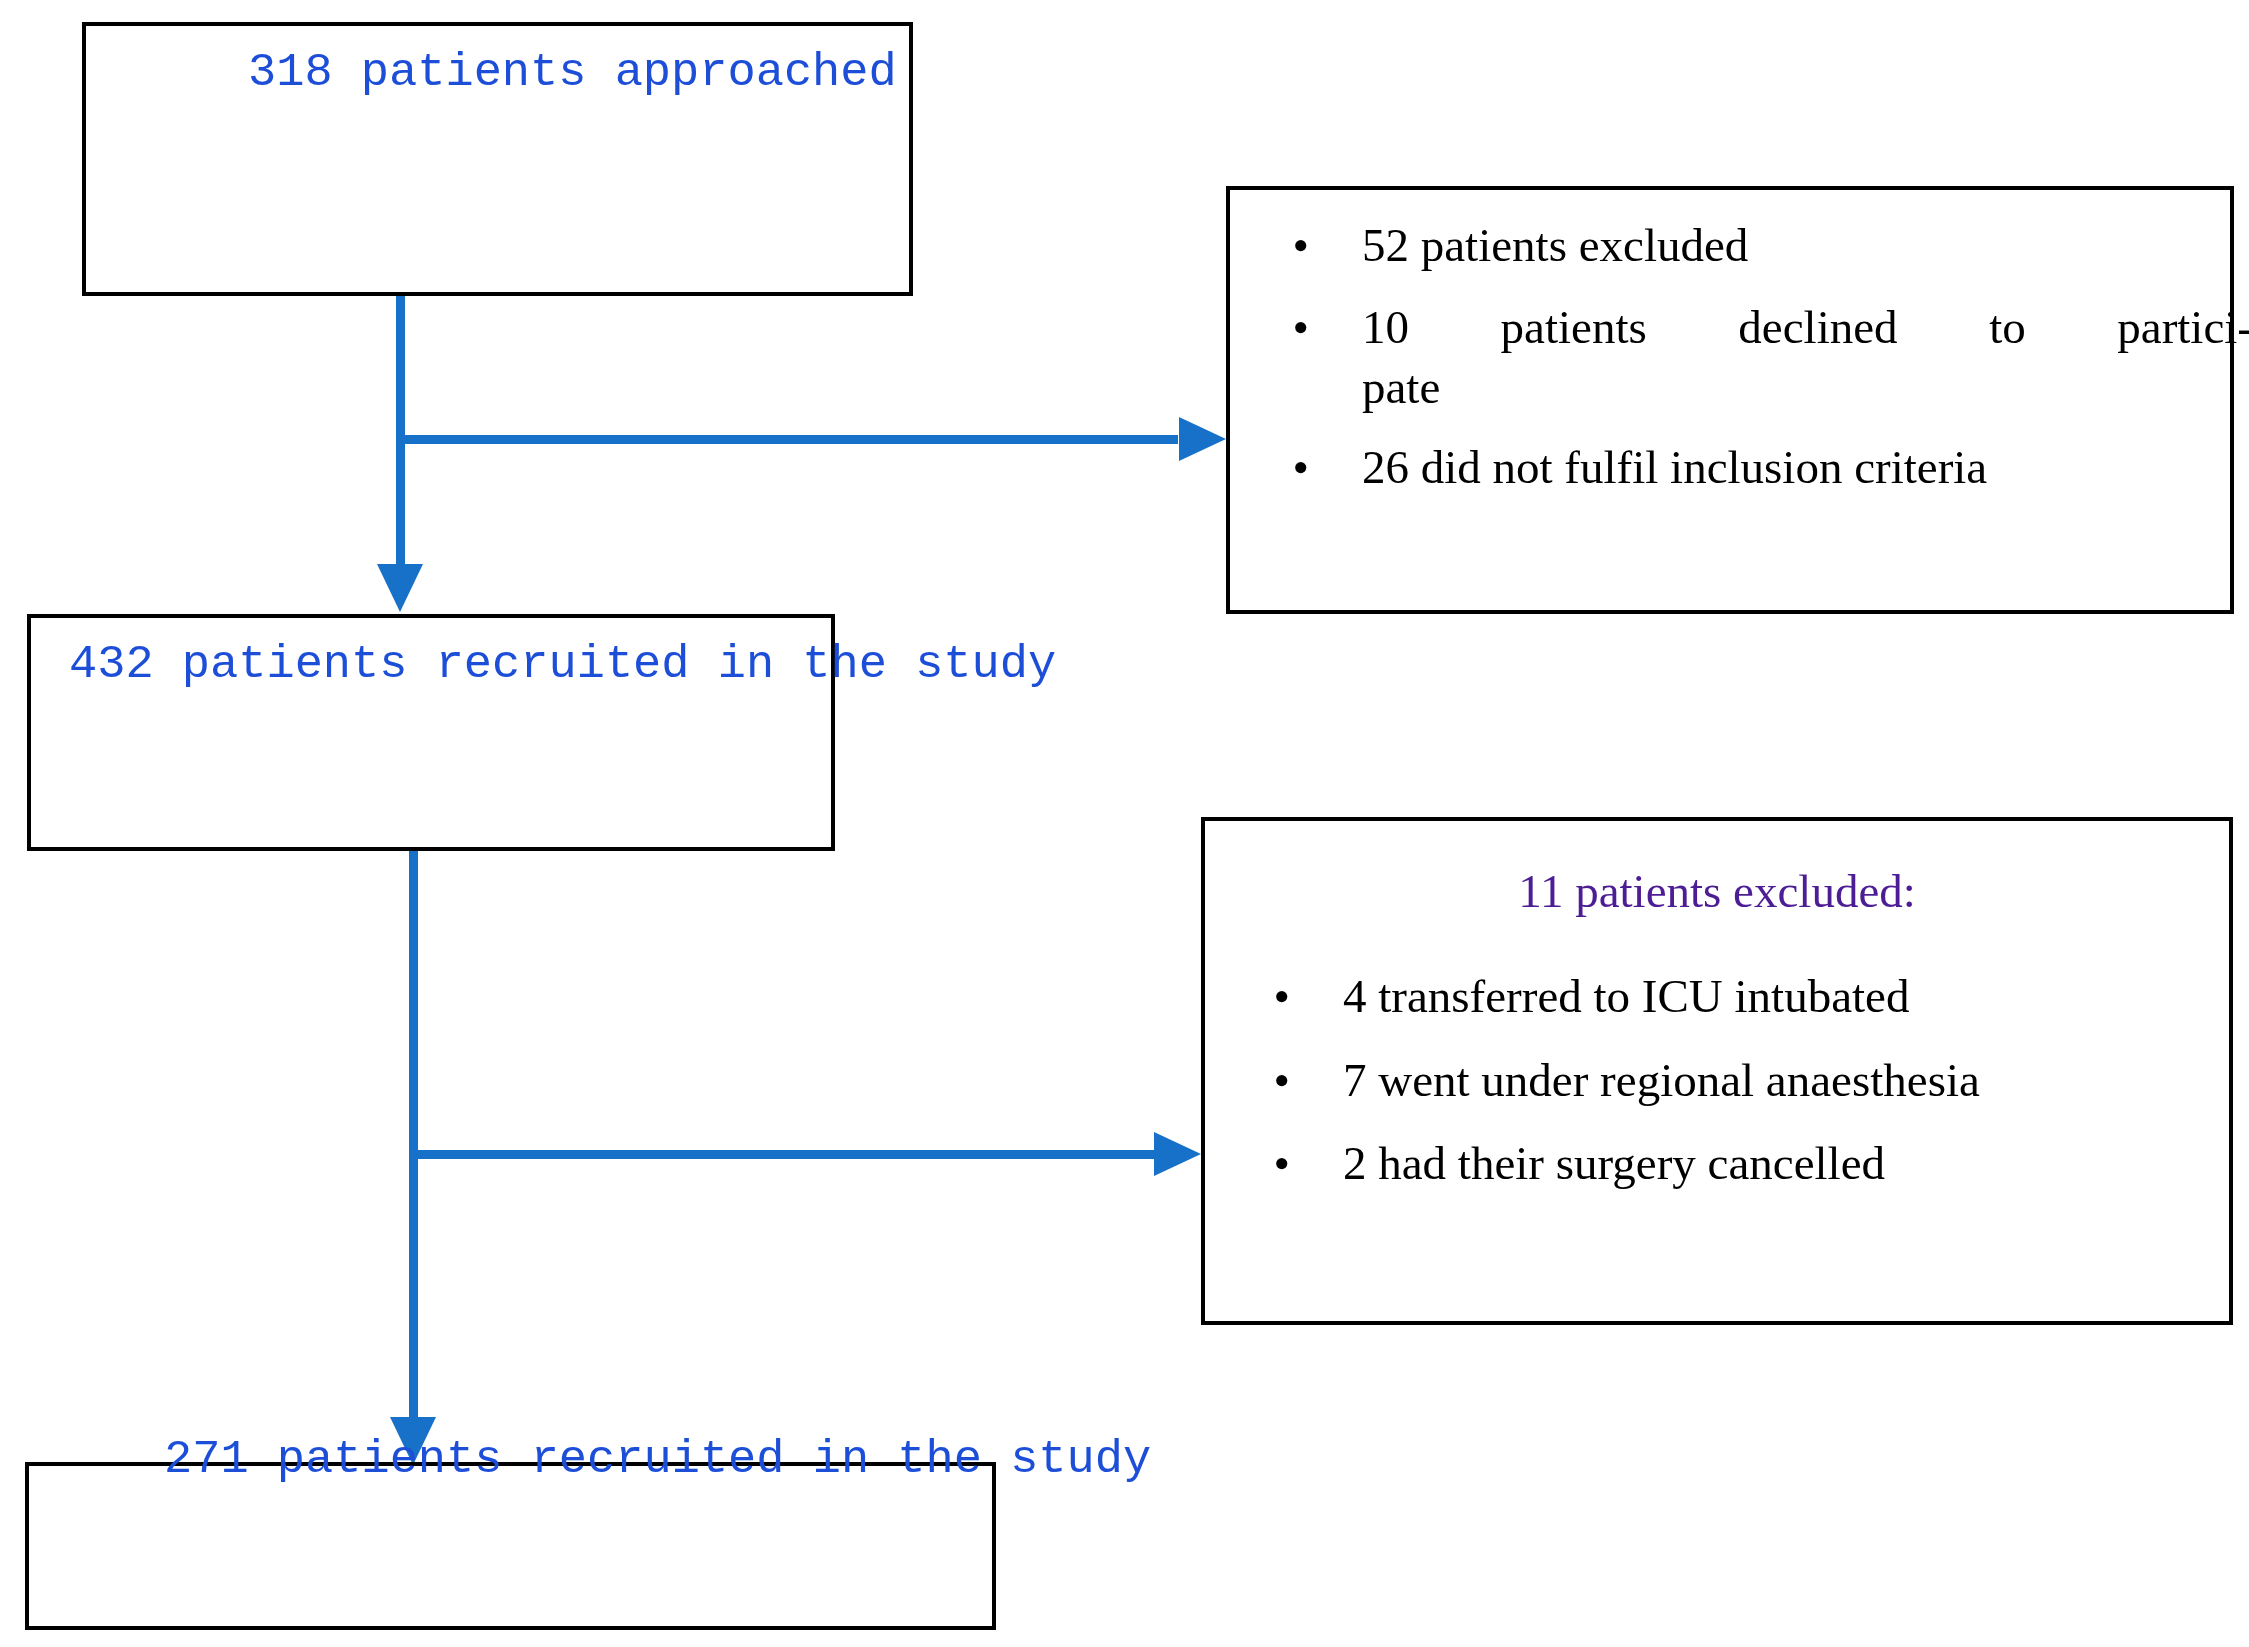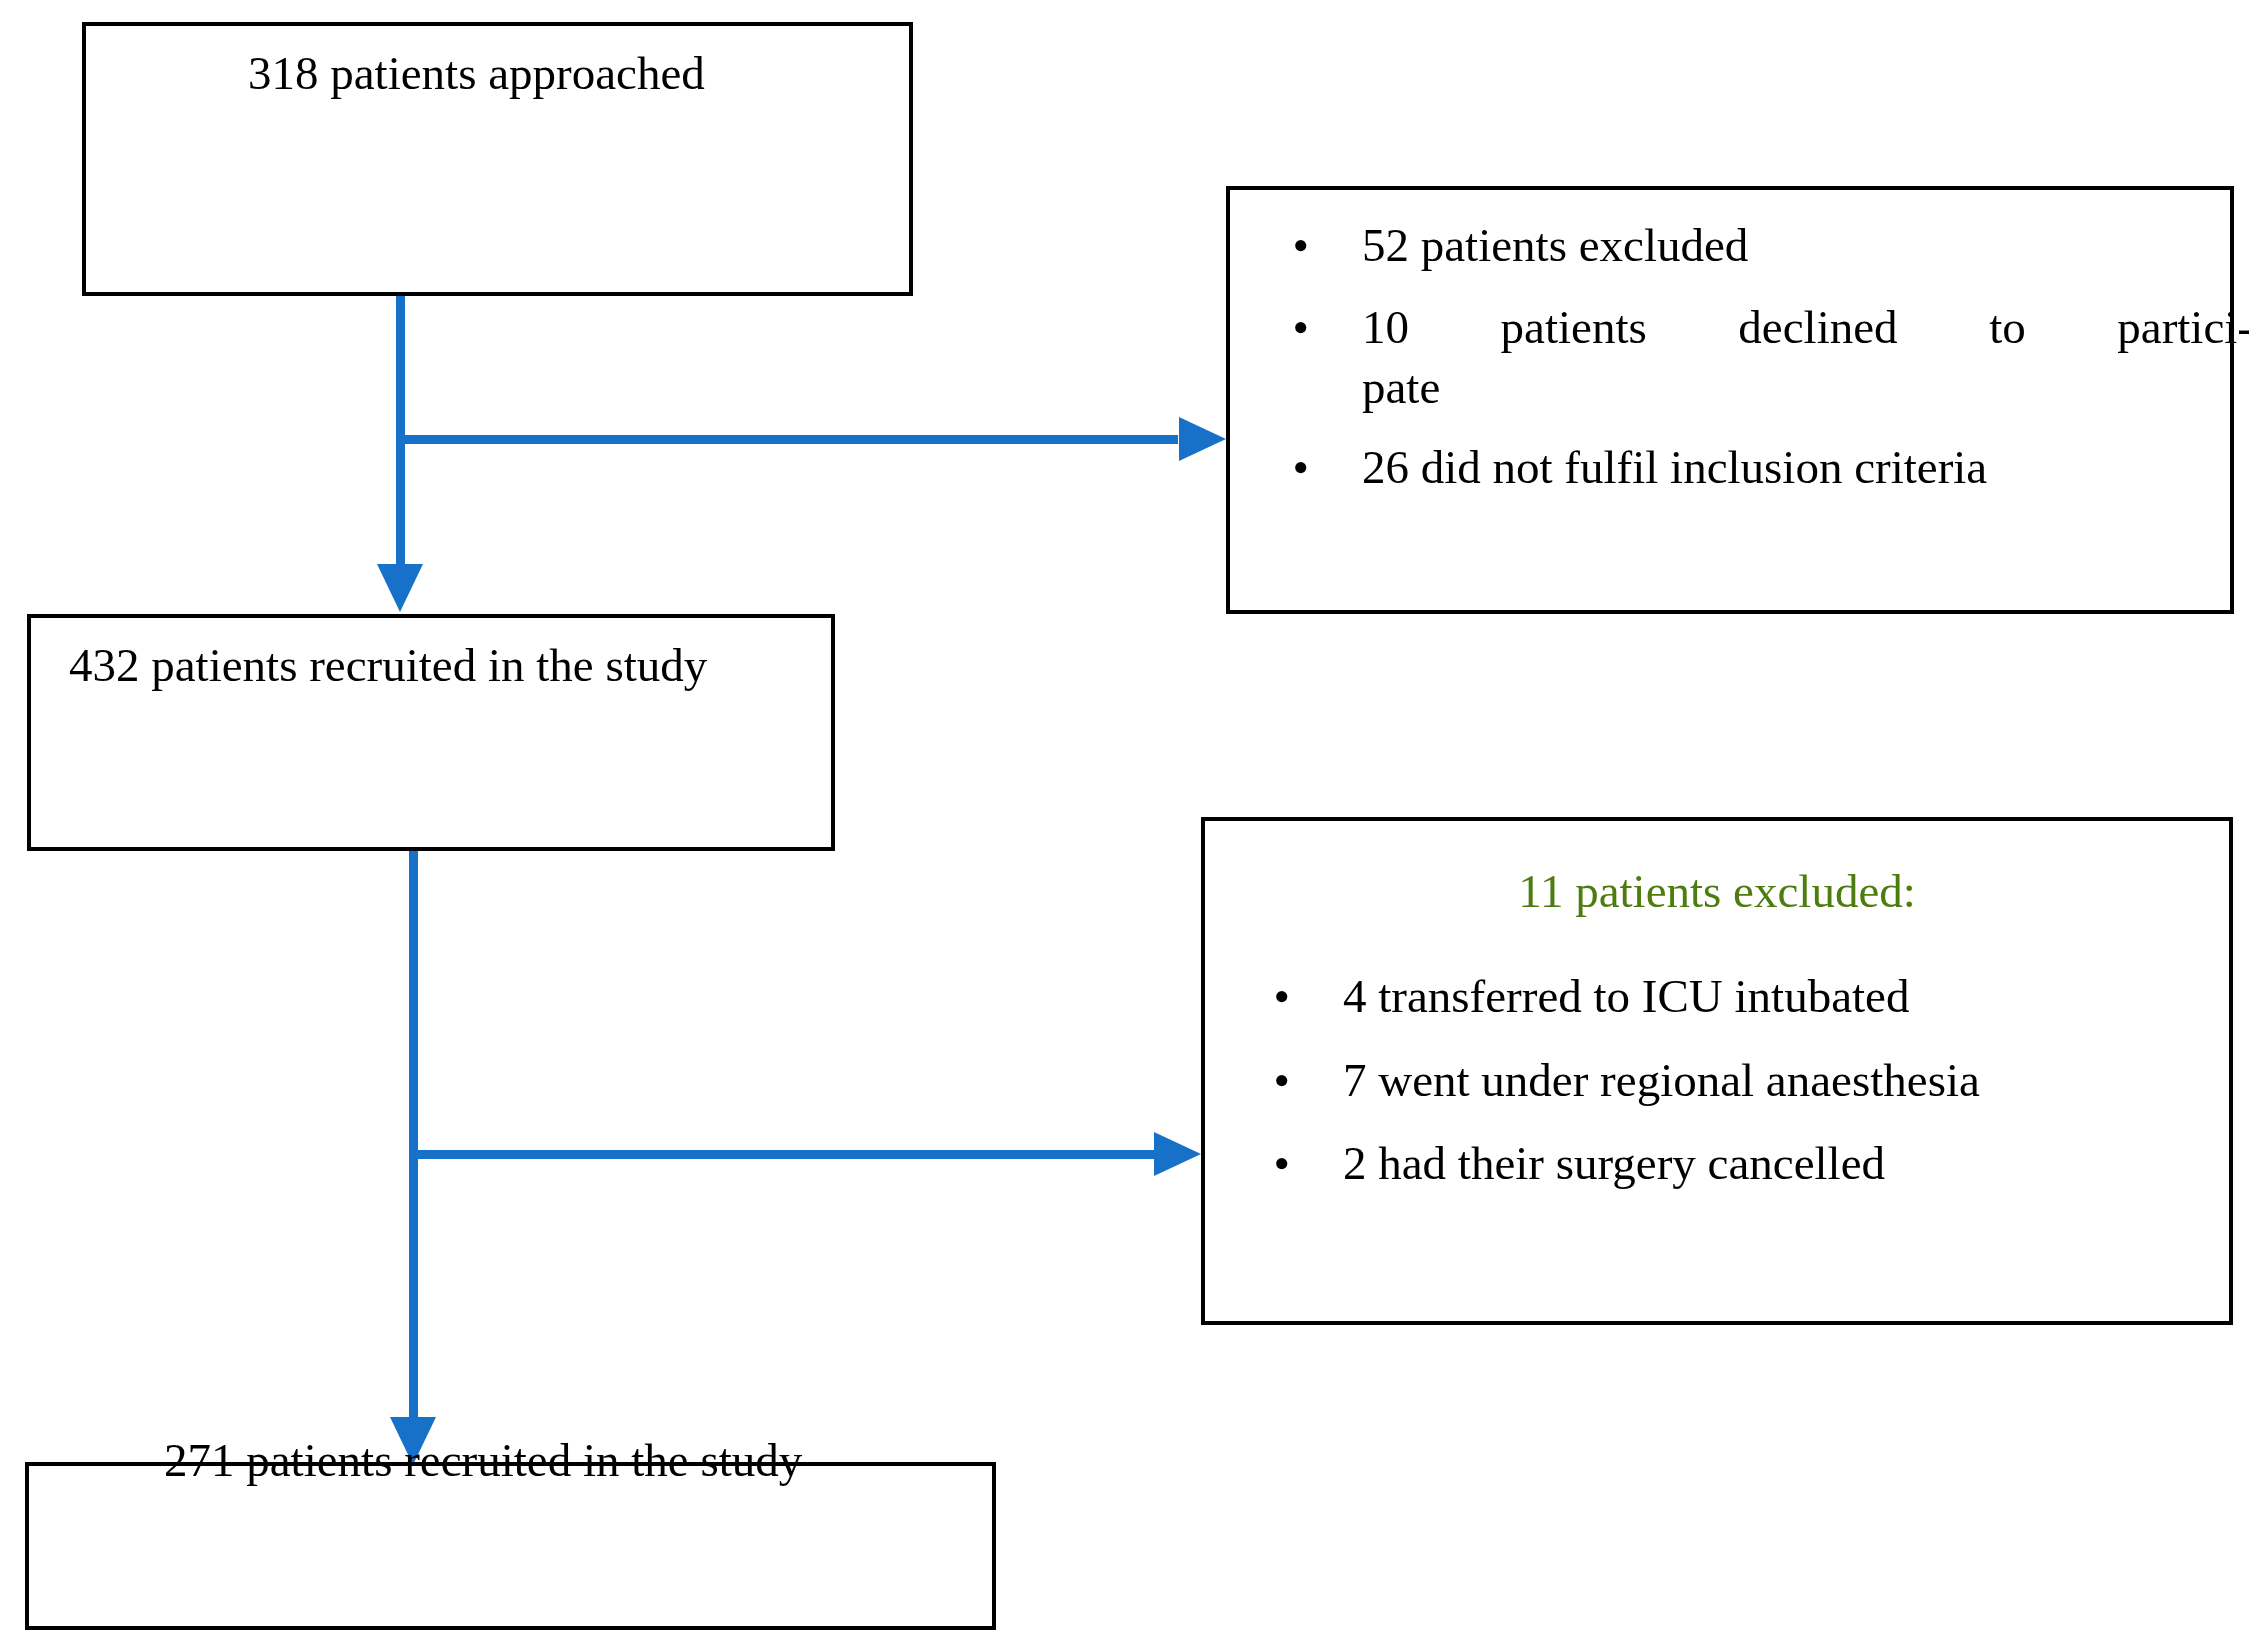--- a/index.html
+++ b/index.html
@@ -22,22 +22,23 @@
   .flow-box {
     position: absolute;
     box-sizing: border-box;
     border: 4.3px solid #000000;
     background: #ffffff;
   }
   .box-text {
     position: absolute;
     font-size: 47px;
     line-height: 1.15;
-    color: #000000;
+    color: #1d4ed8;
     white-space: nowrap;
+    font-family: Liberation Mono, monospace;
   }
 
   
   .bullet-list {
     position: absolute;
     list-style: none;
     margin: 0;
     padding: 0;
   }
   .bullet-item {
@@ -65,21 +66,21 @@
   }
   .bullet-item.justified > .line-b {
     display: block;
     text-align: left;
   }
   .excl-heading {
     position: absolute;
     font-size: 47px;
     line-height: 1.2;
     text-align: center;
-    color: #4d7c0f;
+    color: #4c1d95;
   }
 
   
   .conn-v, .conn-h {
     position: absolute;
     background: #1871c8;
   }
   .arrow-down {
     position: absolute;
     width: 0;

